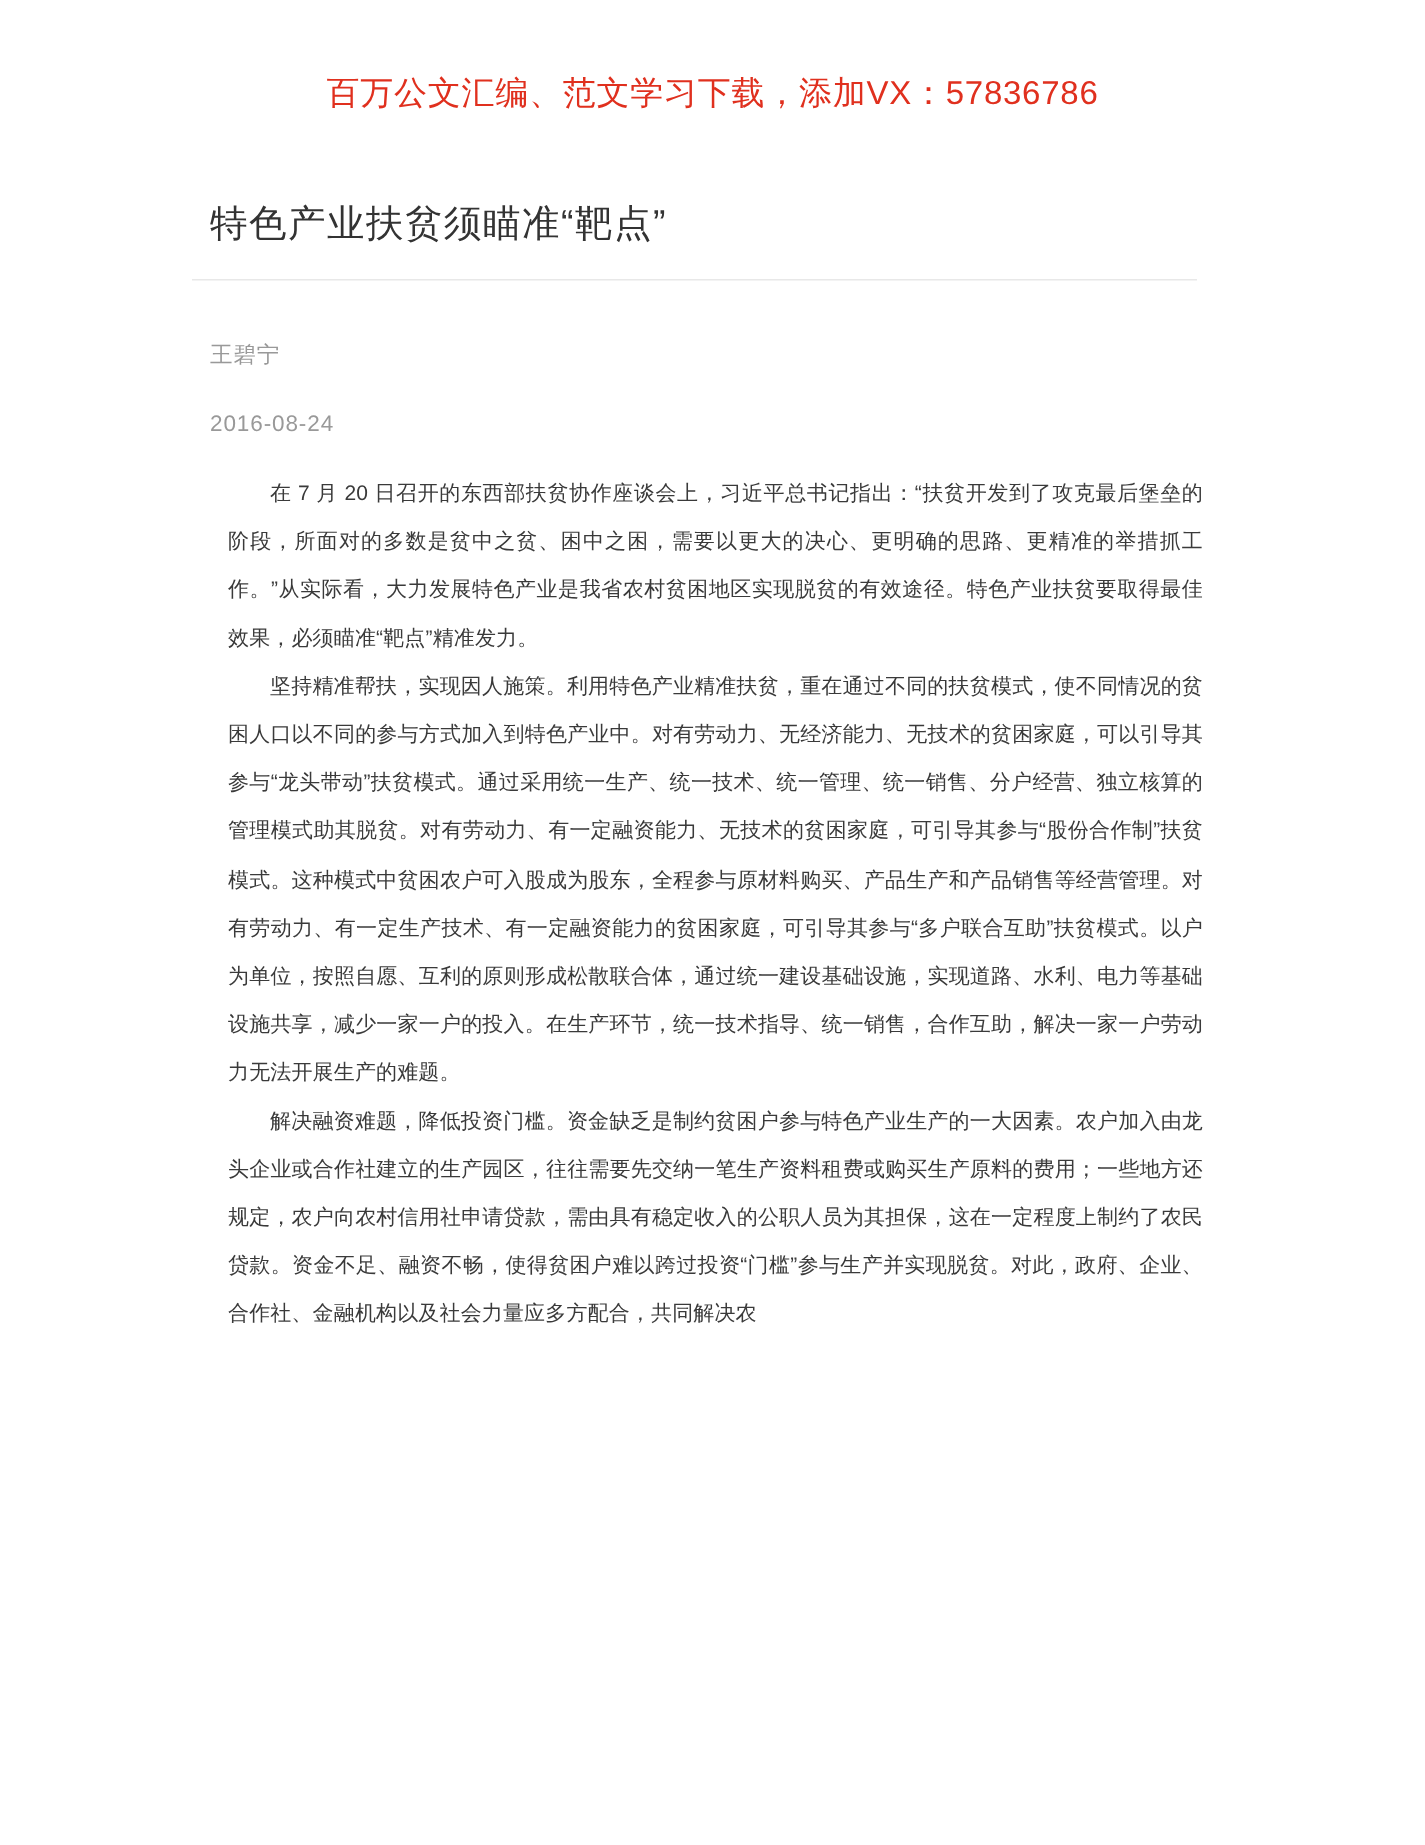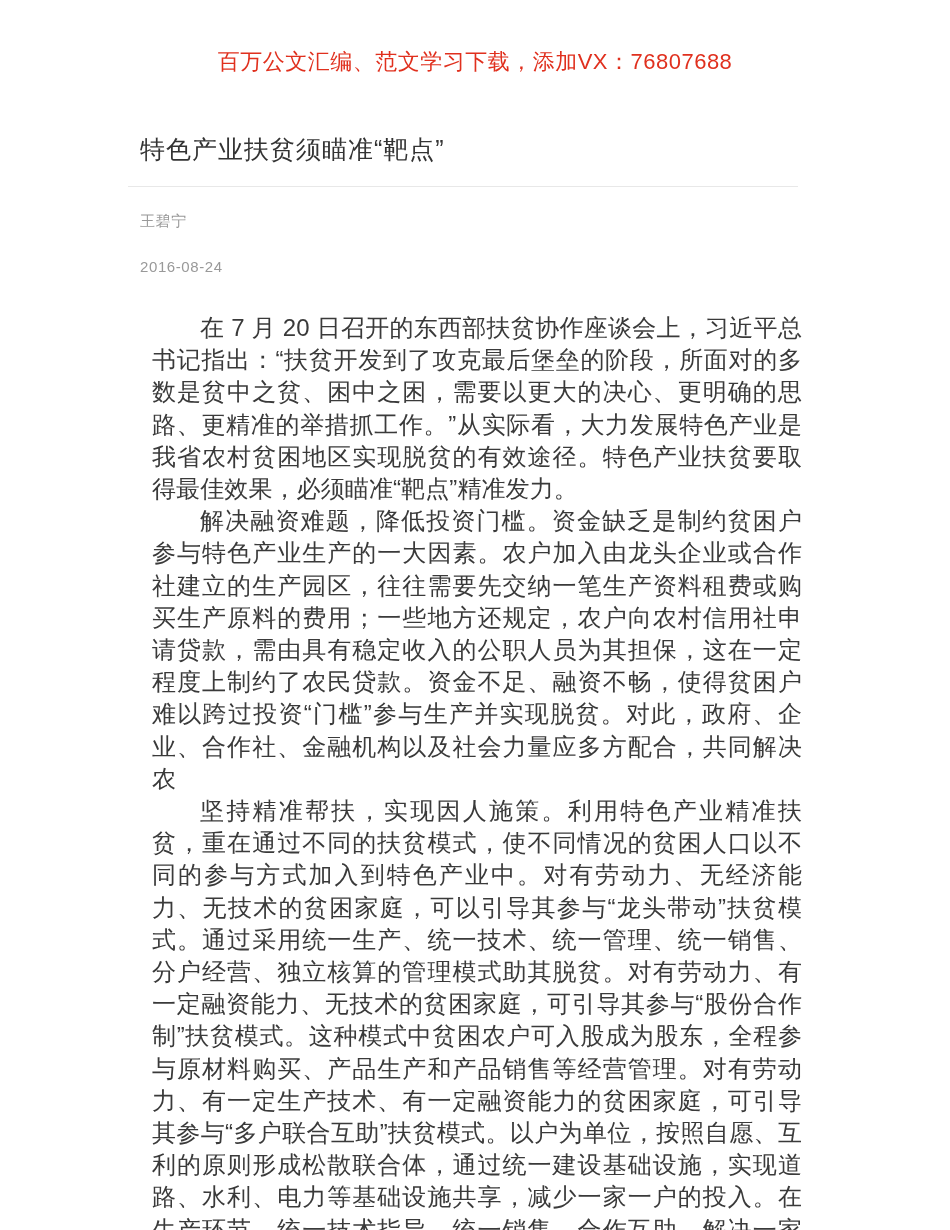--- a/index.html
+++ b/index.html
@@ -67,60 +67,60 @@
     padding: 0;
   }
 
   .meta {
     padding: 22px 0 0 12px;
     color: #999999;
     font-size: 15px;
     line-height: 24px;
     letter-spacing: 0.6px;
   }
-  .meta-author { display: block; }
+  .meta-author { display: block; margin-top: 16px; }
   .meta-date   { display: block; margin-top: 22px; }
 
   
   .body-text {
     position: absolute;
     left: 152px;
     top: 312px;
     width: 650px;
   }
 
   .body-text p {
     margin: 0;
-    font-size: 24px;
+    font-size: 14px;
     line-height: 32.2px;
     color: #3a3a3a;
     text-align: justify;
     text-justify: inter-ideograph;
     text-indent: 2em;
     letter-spacing: 0.1px;
     font-family: "Liberation Sans", "DejaVu Sans", sans-serif;
   }
 </style>
 </head>
 <body>
 
 <div class="page">
 
-  <div class="promo-banner">百万公文汇编、范文学习下载，添加VX：76807688</div>
+  <div class="promo-banner">百万公文汇编、范文学习下载，添加VX：57836786</div>
 
   <div class="article">
     <h1 class="doc-title">特色产业扶贫须瞄准“靶点”</h1>
 
     <div class="title-divider"></div>
 
     <div class="meta">
       <span class="meta-author">王碧宁</span>
       <span class="meta-date">2016-08-24</span>
     </div>
   </div>
 
   <div class="body-text">
     <p>在 7 月 20 日召开的东西部扶贫协作座谈会上，习近平总书记指出：“扶贫开发到了攻克最后堡垒的阶段，所面对的多数是贫中之贫、困中之困，需要以更大的决心、更明确的思路、更精准的举措抓工作。”从实际看，大力发展特色产业是我省农村贫困地区实现脱贫的有效途径。特色产业扶贫要取得最佳效果，必须瞄准“靶点”精准发力。</p>
+    <p>坚持精准帮扶，实现因人施策。利用特色产业精准扶贫，重在通过不同的扶贫模式，使不同情况的贫困人口以不同的参与方式加入到特色产业中。对有劳动力、无经济能力、无技术的贫困家庭，可以引导其参与“龙头带动”扶贫模式。通过采用统一生产、统一技术、统一管理、统一销售、分户经营、独立核算的管理模式助其脱贫。对有劳动力、有一定融资能力、无技术的贫困家庭，可引导其参与“股份合作制”扶贫模式。这种模式中贫困农户可入股成为股东，全程参与原材料购买、产品生产和产品销售等经营管理。对有劳动力、有一定生产技术、有一定融资能力的贫困家庭，可引导其参与“多户联合互助”扶贫模式。以户为单位，按照自愿、互利的原则形成松散联合体，通过统一建设基础设施，实现道路、水利、电力等基础设施共享，减少一家一户的投入。在生产环节，统一技术指导、统一销售，合作互助，解决一家一户劳动力无法开展生产的难题。</p>
     <p>解决融资难题，降低投资门槛。资金缺乏是制约贫困户参与特色产业生产的一大因素。农户加入由龙头企业或合作社建立的生产园区，往往需要先交纳一笔生产资料租费或购买生产原料的费用；一些地方还规定，农户向农村信用社申请贷款，需由具有稳定收入的公职人员为其担保，这在一定程度上制约了农民贷款。资金不足、融资不畅，使得贫困户难以跨过投资“门槛”参与生产并实现脱贫。对此，政府、企业、合作社、金融机构以及社会力量应多方配合，共同解决农</p>
-    <p>坚持精准帮扶，实现因人施策。利用特色产业精准扶贫，重在通过不同的扶贫模式，使不同情况的贫困人口以不同的参与方式加入到特色产业中。对有劳动力、无经济能力、无技术的贫困家庭，可以引导其参与“龙头带动”扶贫模式。通过采用统一生产、统一技术、统一管理、统一销售、分户经营、独立核算的管理模式助其脱贫。对有劳动力、有一定融资能力、无技术的贫困家庭，可引导其参与“股份合作制”扶贫模式。这种模式中贫困农户可入股成为股东，全程参与原材料购买、产品生产和产品销售等经营管理。对有劳动力、有一定生产技术、有一定融资能力的贫困家庭，可引导其参与“多户联合互助”扶贫模式。以户为单位，按照自愿、互利的原则形成松散联合体，通过统一建设基础设施，实现道路、水利、电力等基础设施共享，减少一家一户的投入。在生产环节，统一技术指导、统一销售，合作互助，解决一家一户劳动力无法开展生产的难题。</p>
   </div>
 
 </div>
 
 </body></html>

